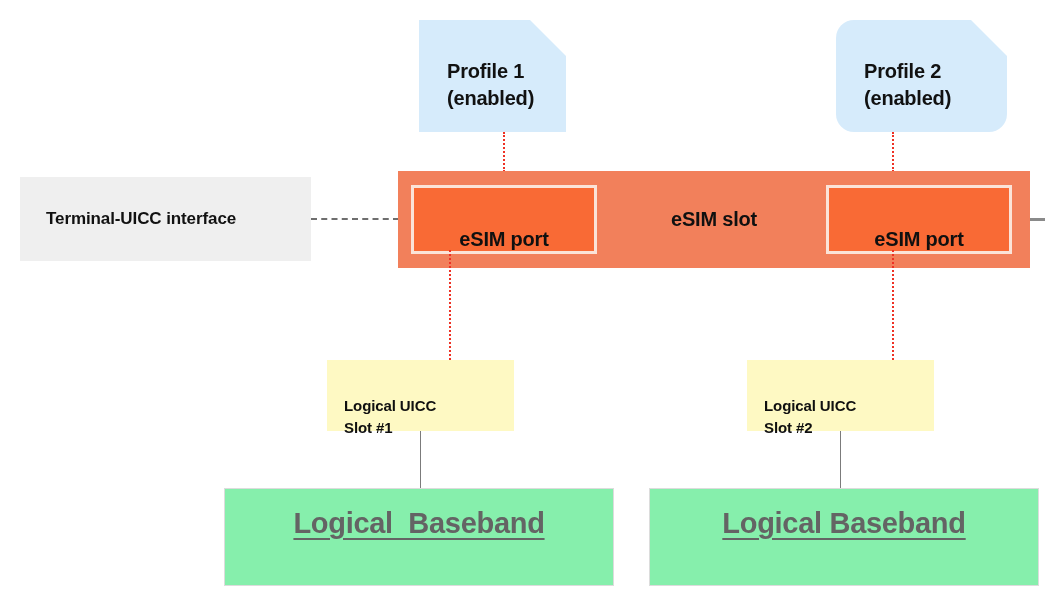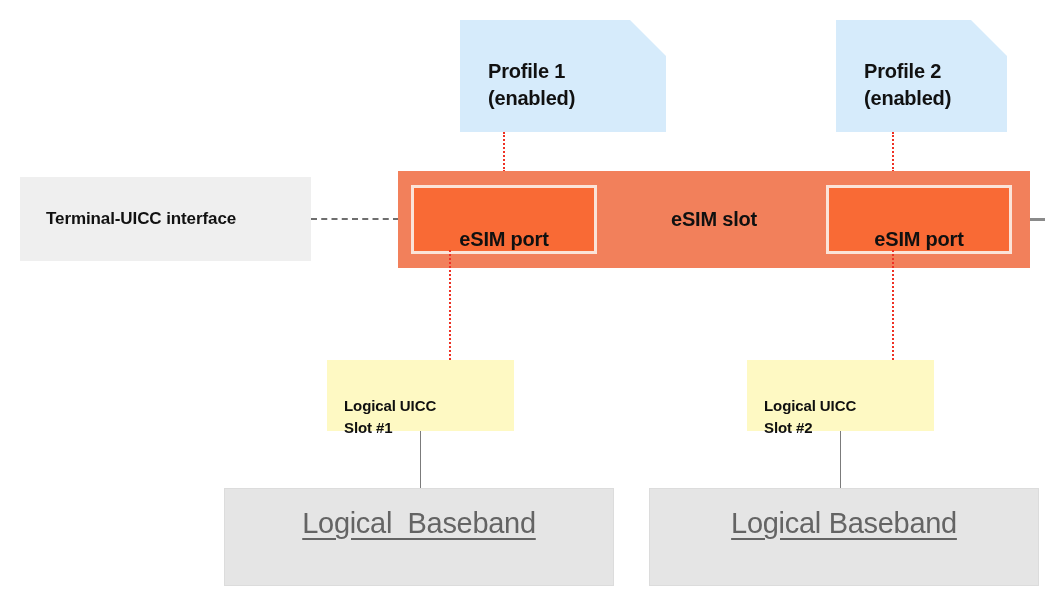--- a/index.html
+++ b/index.html
@@ -152,25 +152,26 @@
   #uicc-slot-2 { left: 747px; }
 
   
   .baseband {
     position: absolute;
     top: 488px;
     width: 390px;
     height: 98px;
     border: 1px solid #dcdcdc;
     box-sizing: border-box;
-    background: #e5e5e5;
+    background: #86efac;
     display: flex;
     align-items: flex-start;
     justify-content: center;
     padding-top: 18px;
+    font-weight: bold;
   }
   .baseband .bb-text {
     font-size: 29px;
     color: #646464;
     text-decoration: underline;
     text-underline-offset: 5px;
     white-space: pre;
     letter-spacing: -0.3px;
   }
   #baseband-1 { left: 224px; }
@@ -186,26 +187,26 @@
     position: absolute;
     width: 1px;
     background: #7b7b7b;
   }
 </style>
 </head>
 <body>
 
 <div id="canvas">
 
-  <div class="profile-card" id="profile-card-1" style="left:419px; top:20px; width:206px; height:112px;margin-left:41px;">
+  <div class="profile-card" id="profile-card-1" style="left:419px; top:20px; width:147px; height:112px;">
     <div class="ptitle">Profile 1
 (enabled)</div>
   </div>
 
-  <div class="profile-card" id="profile-card-2" style="left:836px; top:20px; width:171px; height:112px;">
+  <div class="profile-card" id="profile-card-2" style="left:836px; top:20px; width:171px; height:112px;border-radius:18px;">
     <div class="ptitle">Profile 2
 (enabled)</div>
   </div>
 
   <div class="dotted-v" style="left:503px; top:132px; height:40px;"></div>
   <div class="dotted-v" style="left:892px; top:132px; height:40px;"></div>
 
   <div id="terminal-uicc">
     <span>Terminal-UICC interface</span>
   </div>

